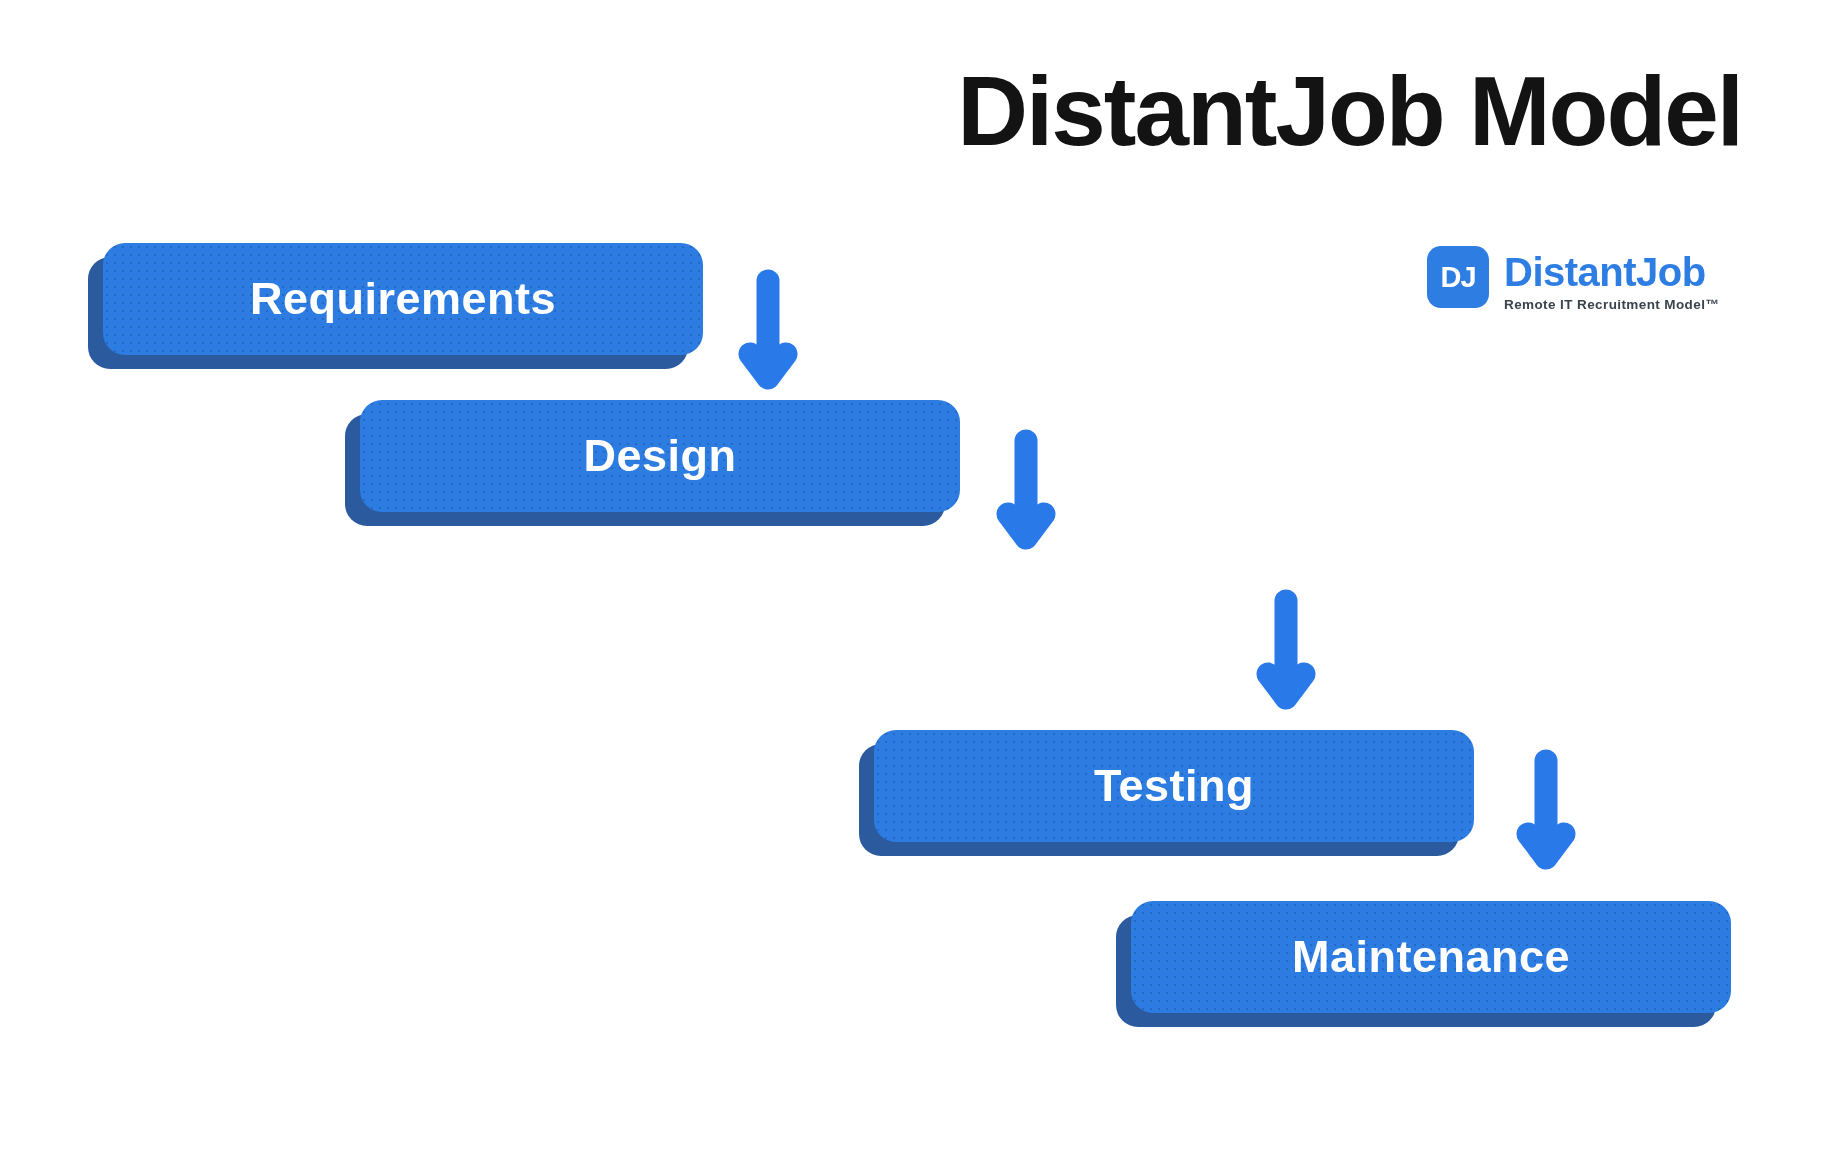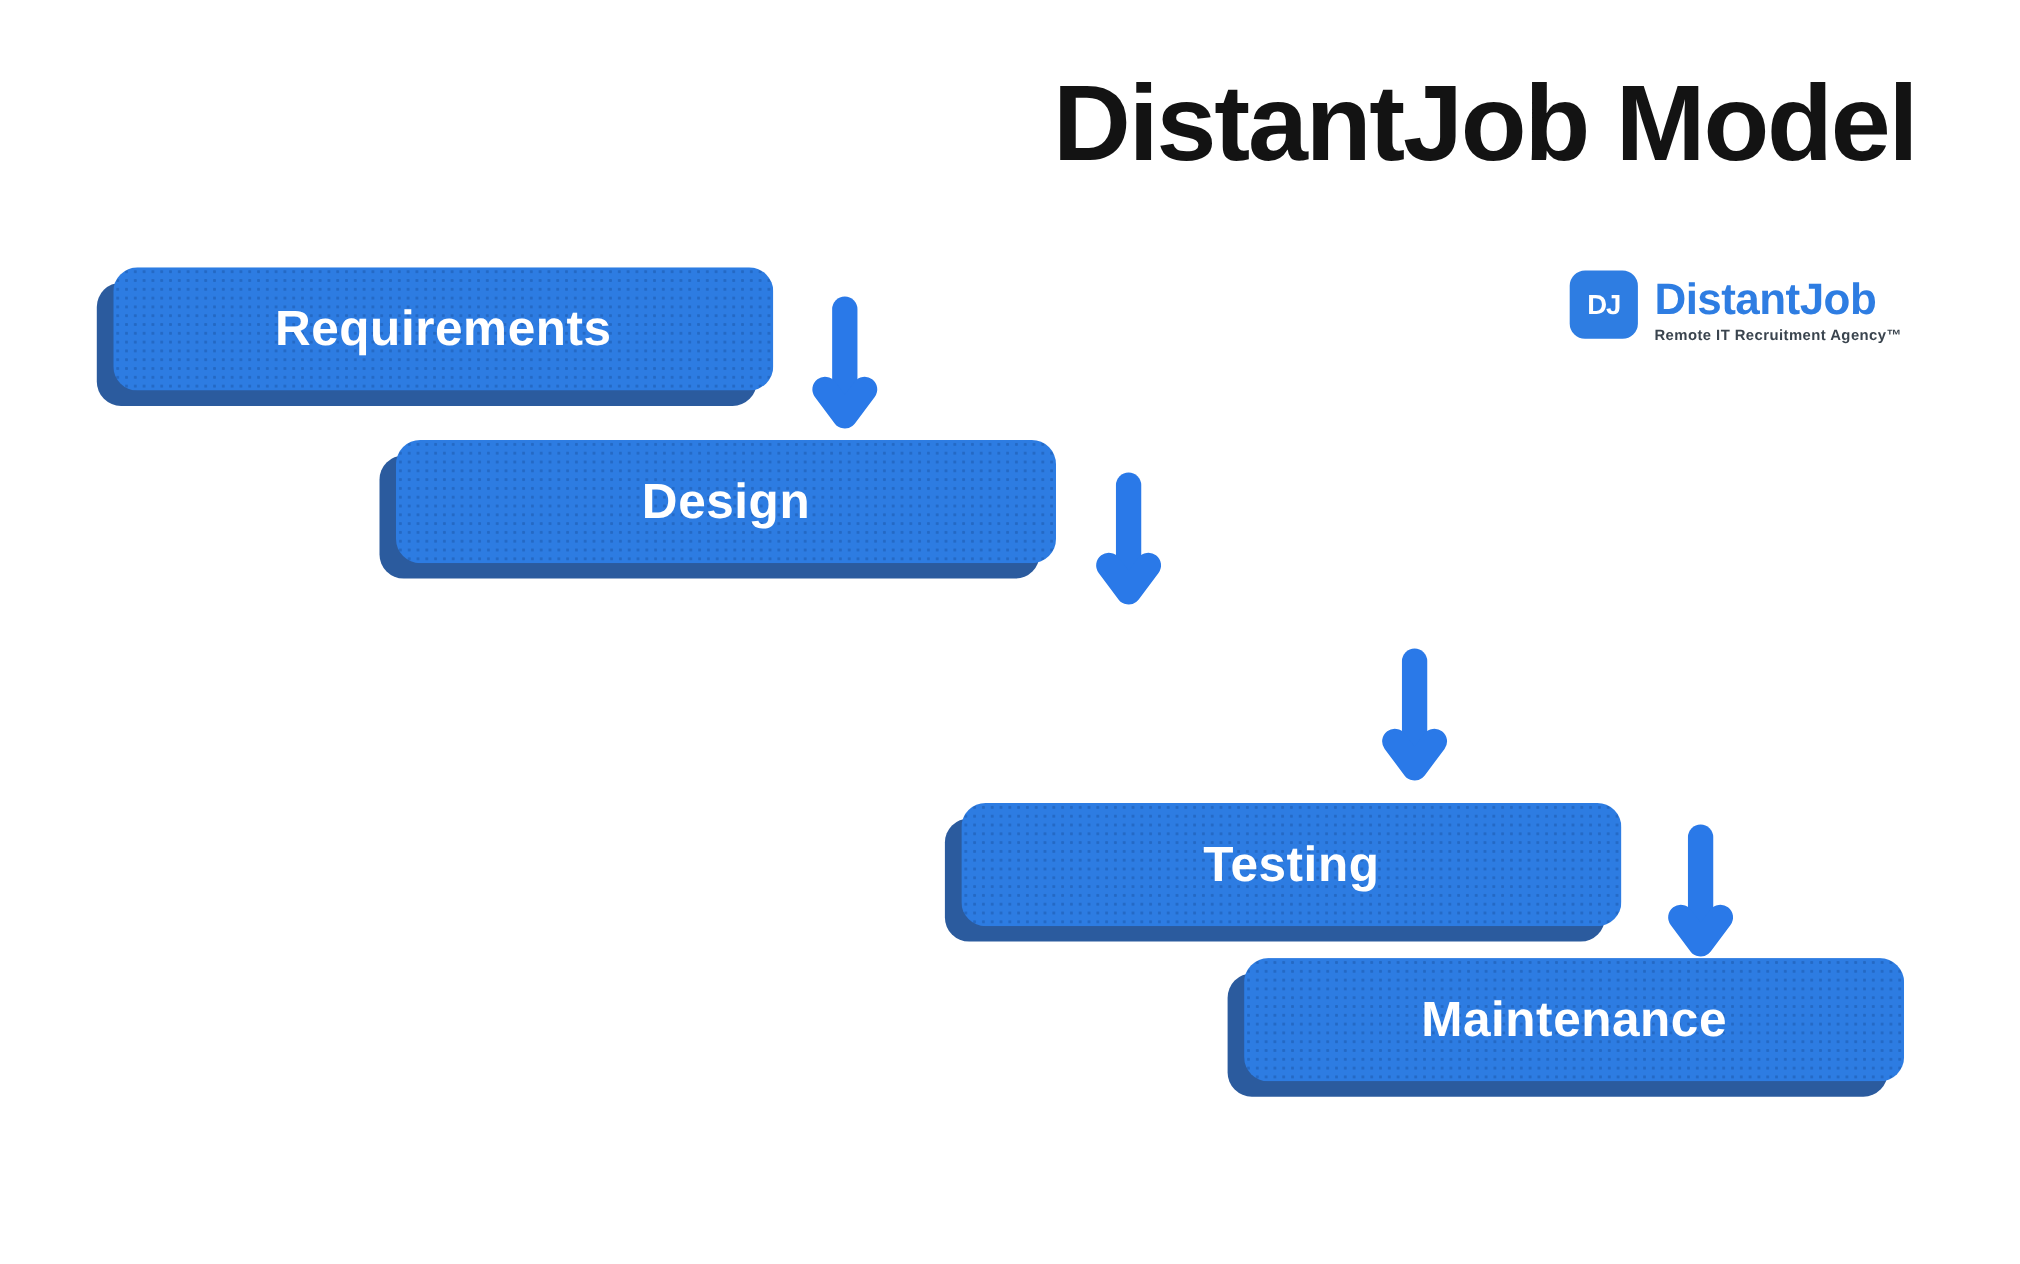--- a/index.html
+++ b/index.html
@@ -27,21 +27,21 @@
     color: var(--title-color); white-space: nowrap; line-height: 1;
   }
 
   .logo {
     position: absolute; left: 1427px; top: 246px;
     display: flex; align-items: flex-start; gap: 15px;
   }
   .logo-badge {
     width: 62px; height: 62px; border-radius: 14px;
     background: var(--logo-blue); color: #fff;
-    font-weight: bold; font-size: 25px; letter-spacing: -1px;
+    font-weight: bold; font-size: 29px; letter-spacing: -1px;
     display: flex; align-items: center; justify-content: center;
     flex: 0 0 auto;
   }
   .logo-text { padding-top: 6px; }
   .logo-name {
     font-size: 40px; font-weight: bold; line-height: 1;
     color: var(--logo-blue); letter-spacing: -0.5px; white-space: nowrap;
   }
   .logo-tagline {
     font-size: 13.5px; font-weight: bold; margin-top: 5px;
@@ -58,21 +58,21 @@
     display: flex; align-items: center; justify-content: center;
   }
   .step-label {
     color: #ffffff; font-size: 45px; font-weight: bold;
     letter-spacing: 0.5px; white-space: nowrap;
   }
   .step-1 { left: 103px;  top: 243px; }
   .step-2 { left: 360px;  top: 400px; }
   .step-3 { left: 617px;  top: 557px; }
   .step-4 { left: 874px;  top: 706px; margin-top: 24px; }
-  .step-5 { left: 1131px; top: 871px; }
+  .step-5 { left: 1131px; top: 901px; }
 
   .arrow {
     position: absolute; width: 80px; height: 130px;
     color: var(--arrow-blue);
   }
   .arrow svg { display: block; width: 100%; height: 100%; }
   .arrow-1 { left: 728px;  top: 268px; }
   .arrow-2 { left: 986px;  top: 428px; }
   .arrow-3 { left: 1246px; top: 588px; }
   .arrow-4 { left: 1506px; top: 748px; }
@@ -81,21 +81,21 @@
 <body>
 
 <div class="canvas">
 
   <div class="title">DistantJob Model</div>
 
   <div class="logo">
     <div class="logo-badge">DJ</div>
     <div class="logo-text">
       <div class="logo-name">DistantJob</div>
-      <div class="logo-tagline">Remote IT Recruitment Agency™</div>
+      <div class="logo-tagline">Remote IT Recruitment Model™</div>
     </div>
   </div>
 
   <div class="step step-1">
     <span class="step-label">Requirements</span>
   </div>
   <div class="step step-2">
     <span class="step-label">Design</span>
   </div>
   <div class="step step-4">

